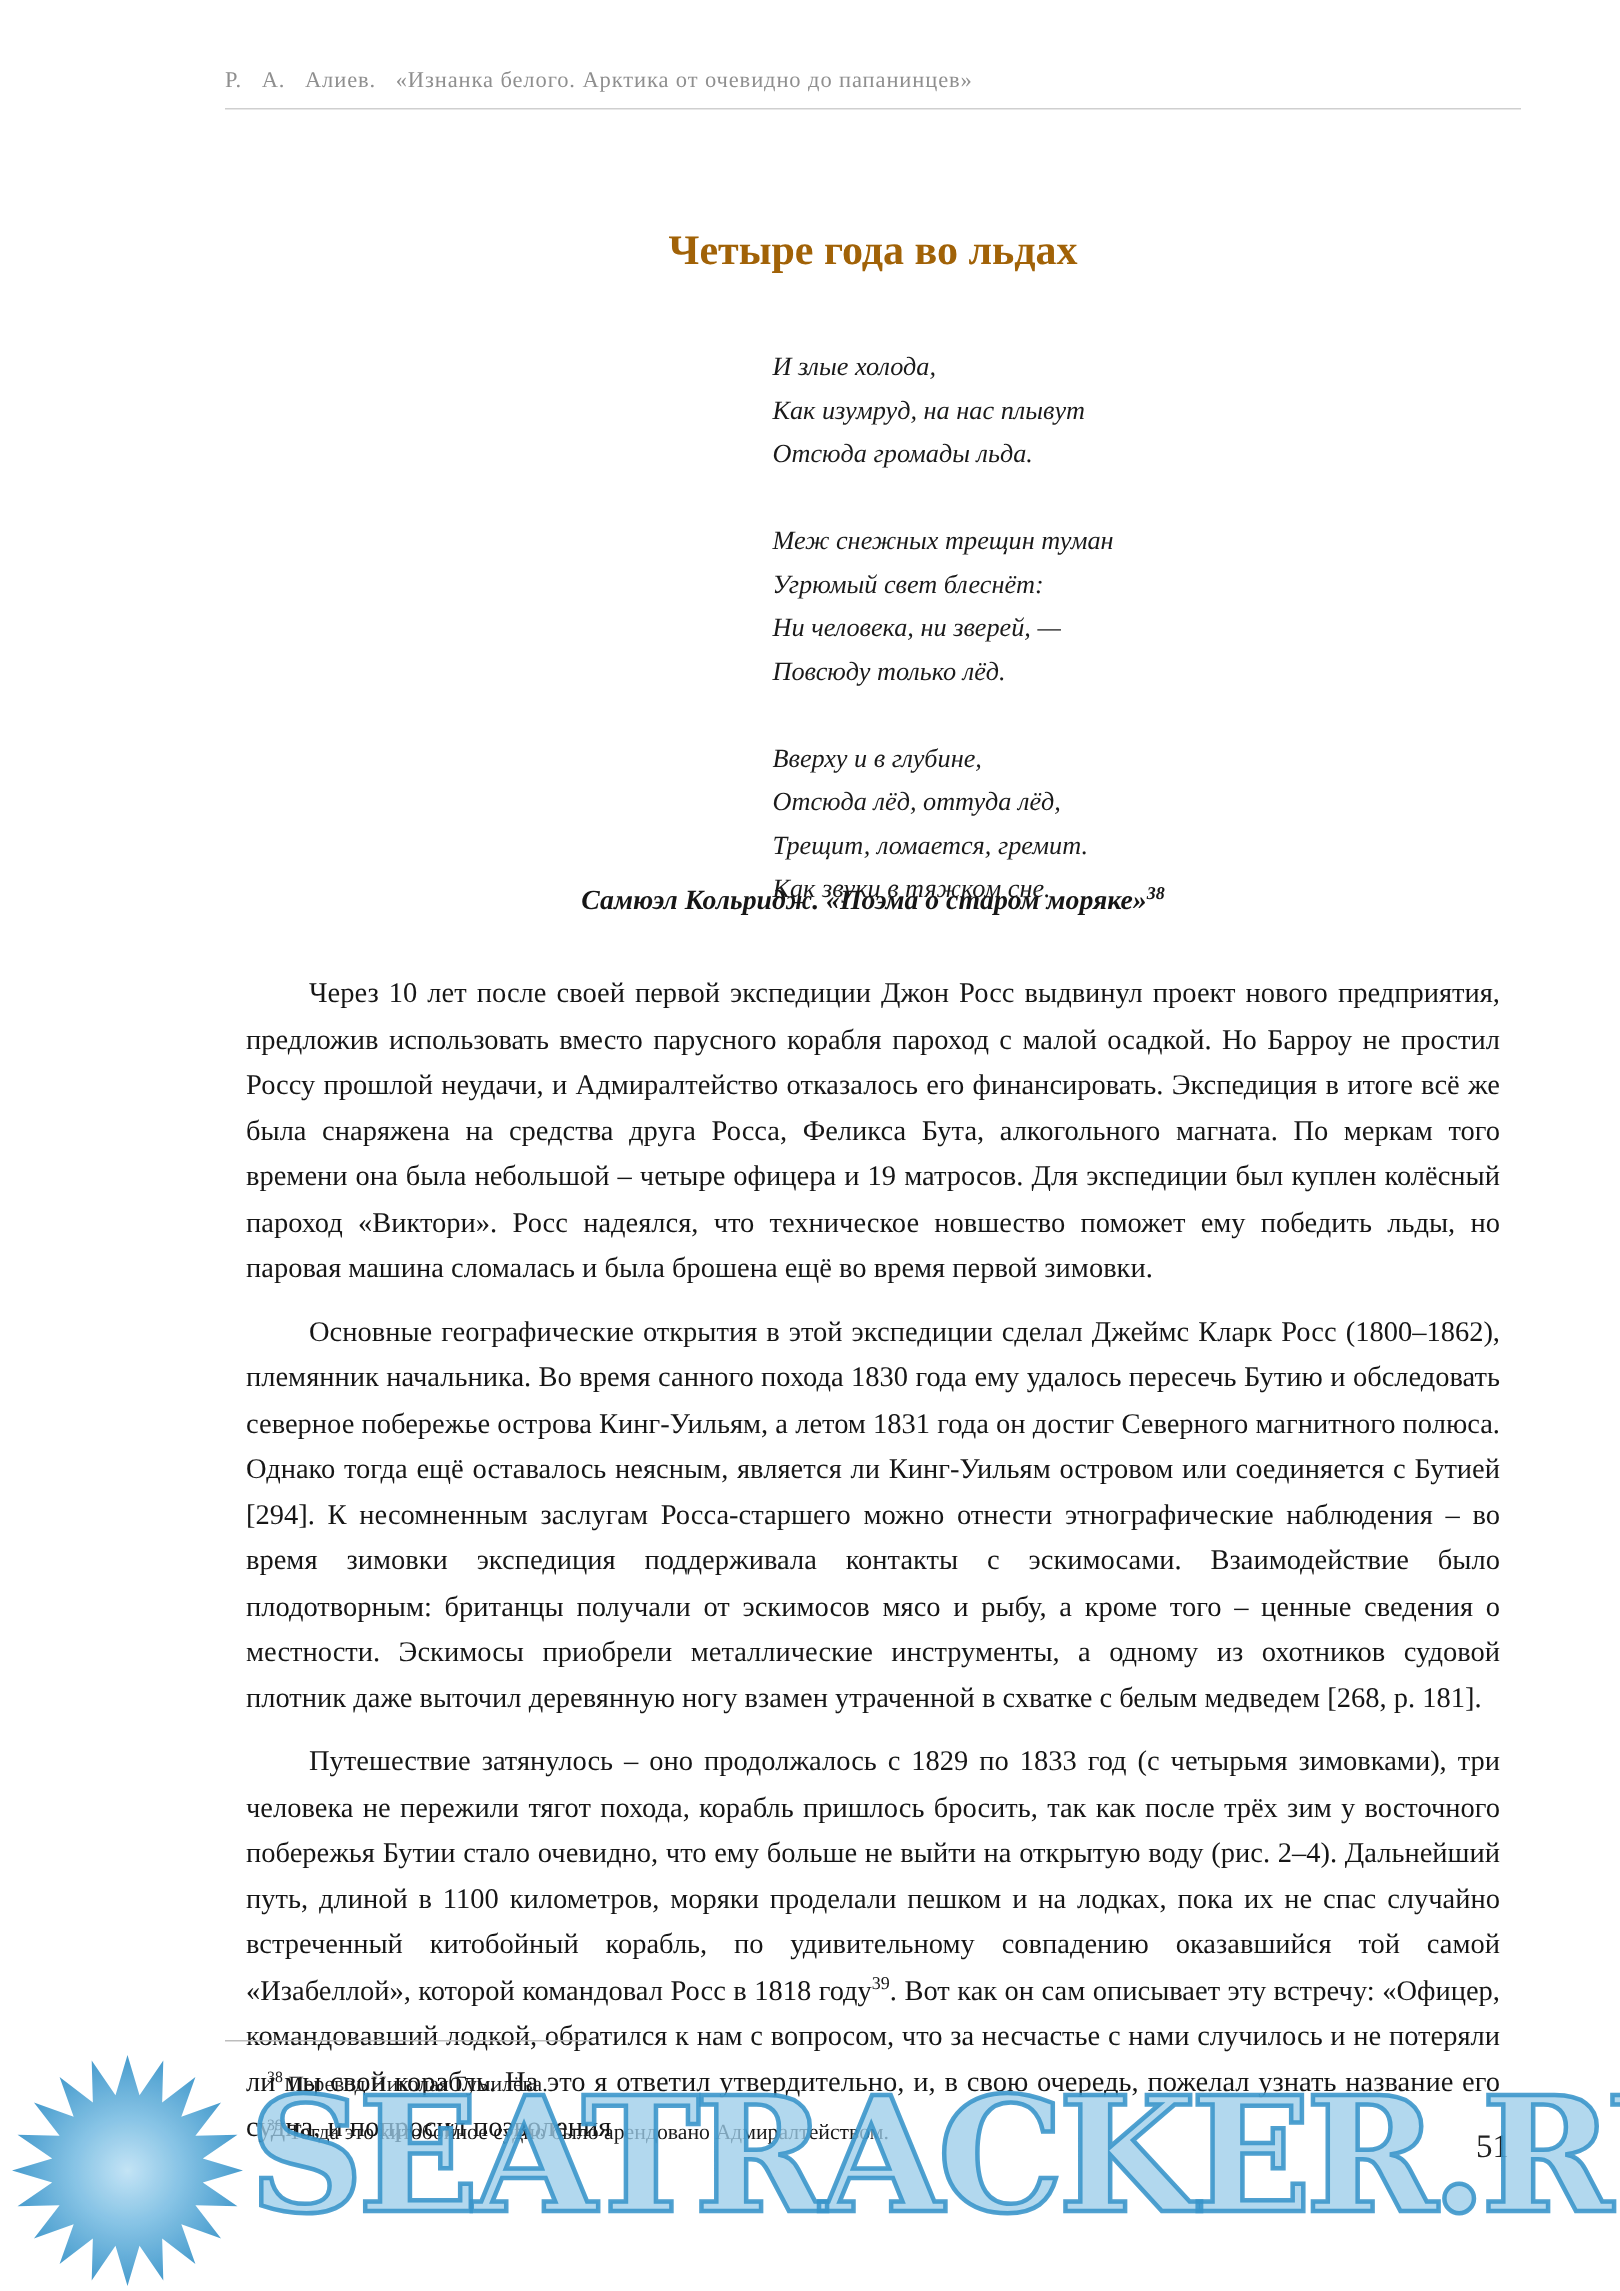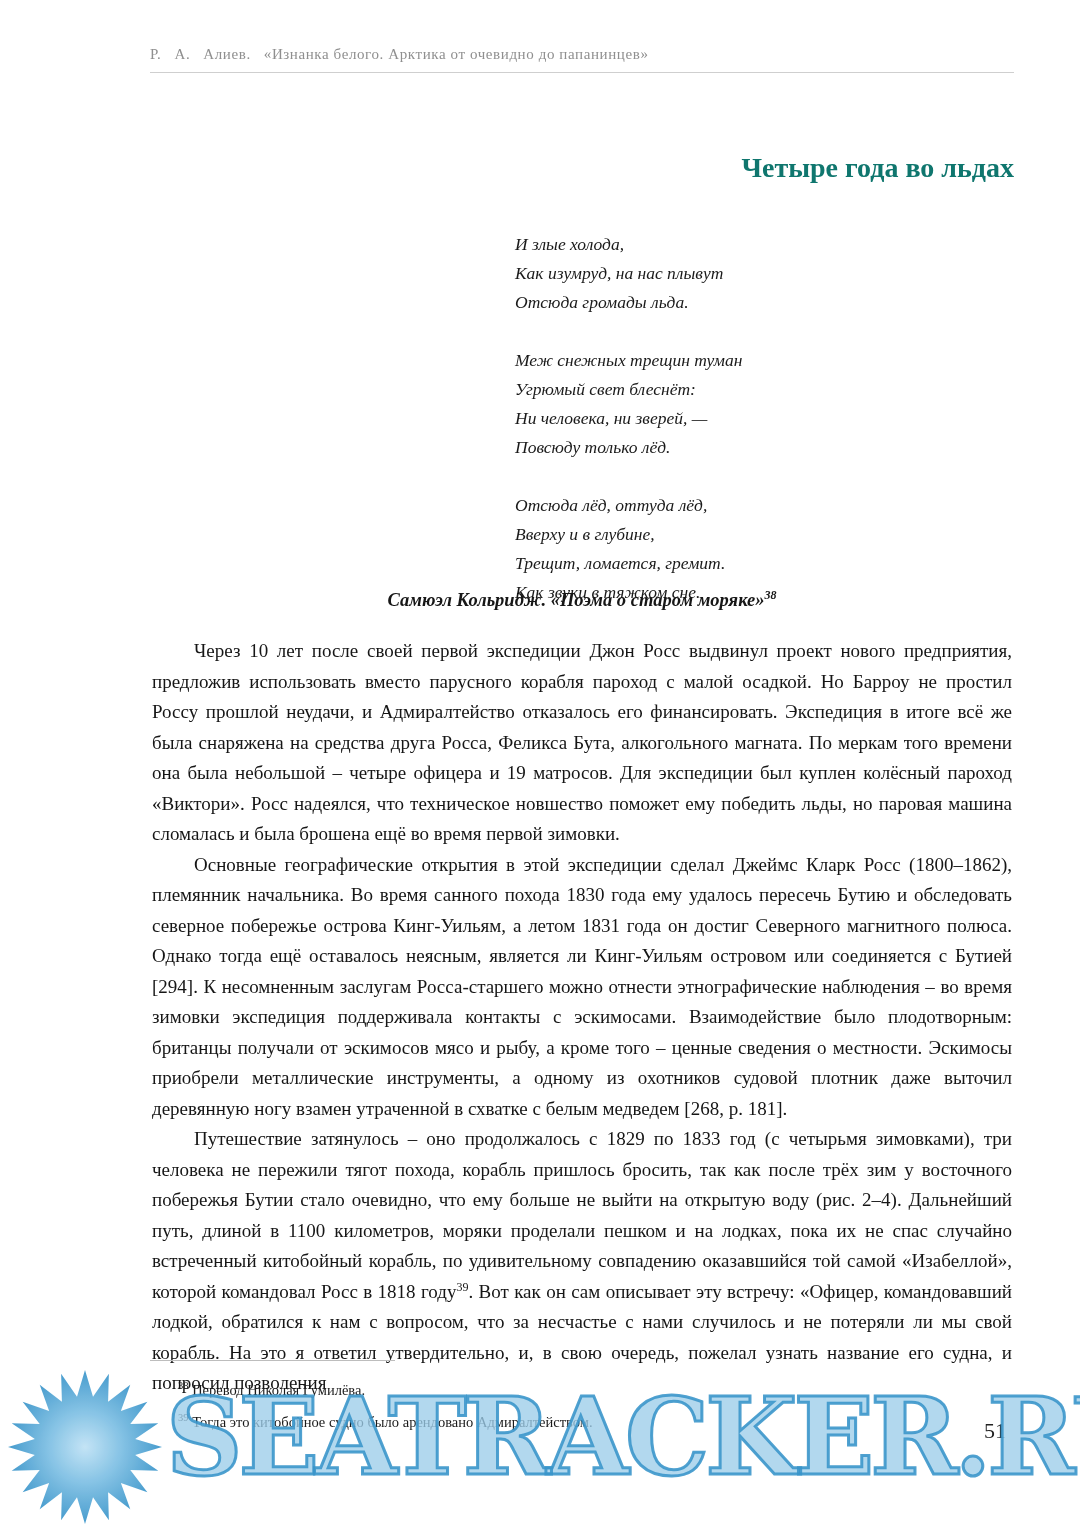--- a/index.html
+++ b/index.html
@@ -11,37 +11,37 @@
   .running-header {
     position:absolute; top:46px; left:150px; right:66px;
     color:#8f8f8f; font-size:15px; white-space:pre-wrap; letter-spacing:0.6px;
   }
   .header-rule {
     position:absolute; top:72px; left:150px; right:66px;
     border-top:1px solid #cfcfcf; height:0;
   }
   .chapter-title {
     position:absolute; top:152px; left:150px; right:66px; margin:0;
-    text-align:right; font-size:28px; font-weight:bold; color:#0f766e;
+    text-align:center; font-size:28px; font-weight:bold; color:#a16207;
   }
   .poem {
     position:absolute; top:230px; left:515px;
     font-style:italic; font-size:17.5px; line-height:29px; color:#1a1a1a;
   }
   .stanza { margin:0 0 29px 0; }
   .attribution {
     position:absolute; top:588px; left:150px; right:66px;
     text-align:center; font-weight:bold; font-style:italic; font-size:18.5px;
   }
   .attribution sup { font-size:12px; }
   .body-text {
     position:absolute; top:636px; left:152px; width:860px;
     font-size:19px; line-height:30.5px; text-align:justify;
   }
-  .body-text p { margin:0; text-indent:42px; }
+  .body-text p { margin:12px; text-indent:42px; }
   .body-text sup { font-size:12px; line-height:0; }
   .quote { }
   .footnote-rule {
     position:absolute; top:1360px; left:150px; width:245px;
     border-top:1px solid #bdbdbd; height:0;
   }
   .footnotes {
     position:absolute; top:1372px; left:178px; right:66px;
     font-size:14.5px; line-height:27px; color:#1a1a1a;
   }
@@ -79,22 +79,22 @@
       <div>Как изумруд, на нас плывут</div>
       <div>Отсюда громады льда.</div>
     </div>
     <div class="stanza">
       <div>Меж снежных трещин туман</div>
       <div>Угрюмый свет блеснёт:</div>
       <div>Ни человека, ни зверей, —</div>
       <div>Повсюду только лёд.</div>
     </div>
     <div class="stanza">
+      <div>Вверху и в глубине,</div>
       <div>Отсюда лёд, оттуда лёд,</div>
-      <div>Вверху и в глубине,</div>
       <div>Трещит, ломается, гремит.</div>
       <div>Как звуки в тяжком сне.</div>
     </div>
   </div>
 
   <div class="attribution">
     <span>Самюэл Кольридж. «Поэма о старом моряке»</span><sup>38</sup>
   </div>
 
   <div class="body-text">

